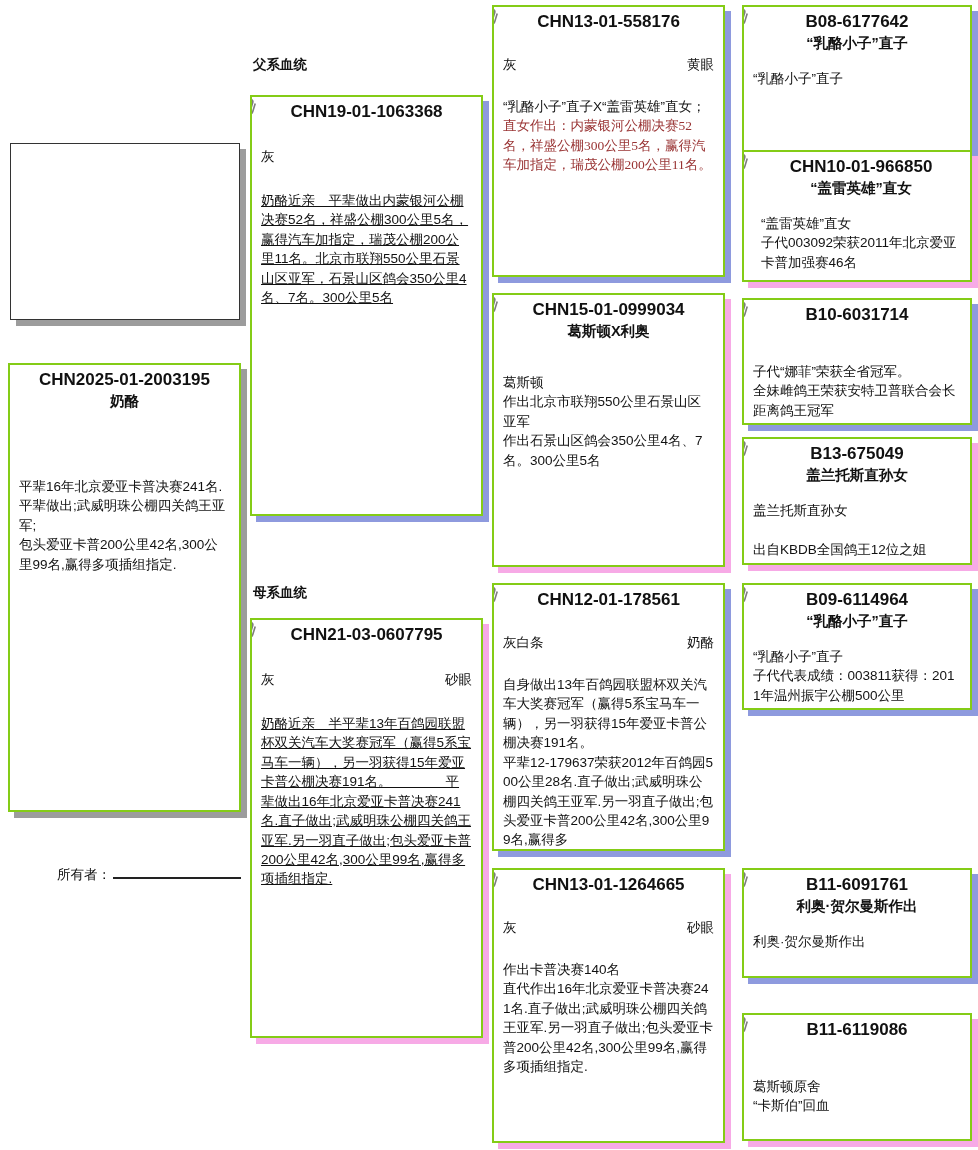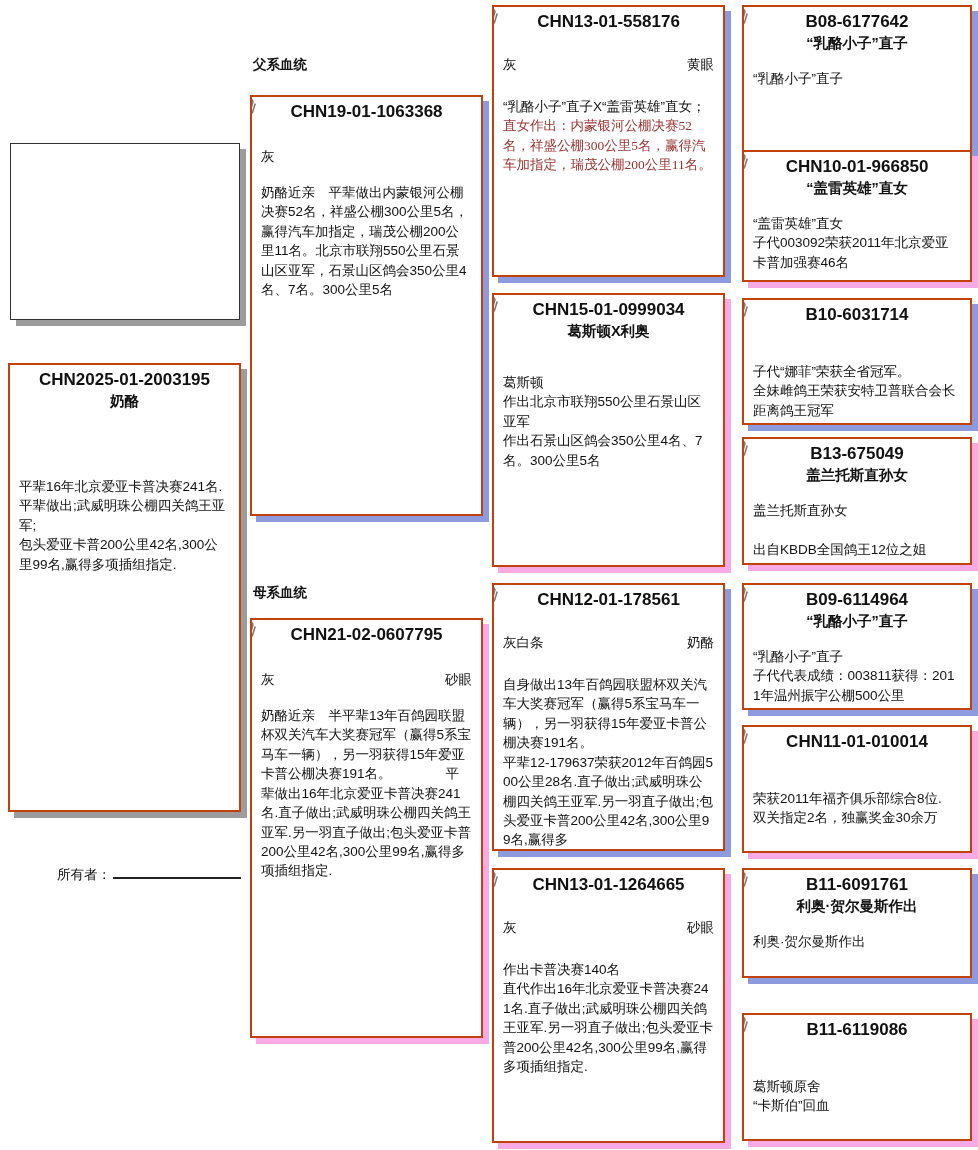--- a/index.html
+++ b/index.html
@@ -4,21 +4,21 @@
 <style>
   * { margin:0; padding:0; box-sizing:border-box; }
   html,body { background:#ffffff; }
   body {
     width:978px; height:1150px; position:relative; overflow:hidden;
     font-family:"Liberation Sans","DejaVu Sans",sans-serif; color:#111;
   }
   .canvas { position:absolute; left:0; top:0; width:978px; height:1150px; }
 
   .box {
-    position:absolute; background:#ffffff; border:2px solid #c2410c; overflow:hidden;
+    position:absolute; background:#ffffff; border:2px solid #84cc16; overflow:hidden;
   }
   .box.male    { box-shadow:6px 6px 0 #8e9ade; }
   .box.female  { box-shadow:6px 6px 0 #f7aae6; }
   .box.neutral { box-shadow:6px 6px 0 #9c9c9c; }
 
   .ring {
     text-align:center; font-weight:bold; font-size:17px; padding-top:5px;
     white-space:nowrap;
   }
   .subtitle { text-align:center; font-weight:bold; font-size:14.5px; margin-top:2px; }
@@ -28,21 +28,21 @@
     padding:0 9px; font-size:13.5px; line-height:1.4;
   }
   .body {
     padding:0 9px; font-size:13.5px; line-height:1.44;
     white-space:pre-line; word-break:break-all;
   }
   .body.red { color:#993333;font-family:Liberation Serif, serif; }
 
   
   .g2 .row  { margin-top:26px; }
-  .g2 .body { margin-top:16px; }
+  .g2 .body { margin-top:24px;text-decoration:underline; }
   .g3 .row  { margin-top:24px; }
   .g3 .body { margin-top:22px; }
   .g3 .body.red { margin-top:0; }
   .g3.noeye .body { margin-top:32px; }
   .g4 .head { height:60px; }
   .g4 .body { margin-top:2px; }
   .subject .body { margin-top:66px; }
 
   .branch-label {
     position:absolute; font-size:13.5px; font-weight:bold; color:#111;
@@ -100,21 +100,21 @@
     </div>
     <div class="body">奶酪近亲　平辈做出内蒙银河公棚决赛52名，祥盛公棚300公里5名，赢得汽车加指定，瑞茂公棚200公里11名。北京市联翔550公里石景山区亚军，石景山区鸽会350公里4名、7名。300公里5名</div>
   </div>
 
   <div class="box female g2" style="left:250px; top:618px; width:233px; height:420px;">
     <span class="clip">
       <svg viewBox="0 0 24 24">
           <path d="M21.4 11.05l-9.19 9.19a6 6 0 0 1-8.49-8.49l9.19-9.19a4 4 0 0 1 5.66 5.66l-9.2 9.19a2 2 0 0 1-2.83-2.83l8.49-8.48" fill="none" stroke="#7d7d7d" stroke-width="2.4"></path>
         </svg>
     </span>
-    <div class="ring">CHN21-02-0607795</div>
+    <div class="ring">CHN21-03-0607795</div>
     <div class="row">
       <span>灰</span>
       <span>砂眼</span>
     </div>
     <div class="body">奶酪近亲　半平辈13年百鸽园联盟杯双关汽车大奖赛冠军（赢得5系宝马车一辆），另一羽获得15年爱亚卡普公棚决赛191名。　　　　平辈做出16年北京爱亚卡普决赛241名.直子做出;武威明珠公棚四关鸽王亚军.另一羽直子做出;包头爱亚卡普200公里42名,300公里99名,赢得多项插组指定.</div>
   </div>
 
   <div class="box male g3" style="left:492px; top:5px; width:233px; height:272px;">
     <span class="clip">
       <svg viewBox="0 0 24 24">
@@ -182,21 +182,21 @@
           <path d="M21.4 11.05l-9.19 9.19a6 6 0 0 1-8.49-8.49l9.19-9.19a4 4 0 0 1 5.66 5.66l-9.2 9.19a2 2 0 0 1-2.83-2.83l8.49-8.48" fill="none" stroke="#7d7d7d" stroke-width="2.4"></path>
         </svg>
     </span>
     <div class="head">
       <div class="ring">B08-6177642</div>
       <div class="subtitle">“乳酪小子”直子</div>
     </div>
     <div class="body">“乳酪小子”直子</div>
   </div>
 
-  <div class="box female g4" style="left:742px; top:150px; width:230px; height:132px;">
+  <div class="box female g4" style="left:742px; top:150px; width:230px; height:132px;padding-left:8px;">
     <span class="clip">
       <svg viewBox="0 0 24 24">
           <path d="M21.4 11.05l-9.19 9.19a6 6 0 0 1-8.49-8.49l9.19-9.19a4 4 0 0 1 5.66 5.66l-9.2 9.19a2 2 0 0 1-2.83-2.83l8.49-8.48" fill="none" stroke="#7d7d7d" stroke-width="2.4"></path>
         </svg>
     </span>
     <div class="head">
       <div class="ring">CHN10-01-966850</div>
       <div class="subtitle">“盖雷英雄”直女</div>
     </div>
     <div class="body">“盖雷英雄”直女
@@ -239,33 +239,20 @@
         </svg>
     </span>
     <div class="head">
       <div class="ring">B09-6114964</div>
       <div class="subtitle">“乳酪小子”直子</div>
     </div>
     <div class="body">“乳酪小子”直子
 子代代表成绩：003811获得：2011年温州振宇公棚500公里</div>
   </div>
 
-  <div class="box female g4" style="left:742px; top:725px; width:230px; height:128px;">
-    <span class="clip">
-      <svg viewBox="0 0 24 24">
-          <path d="M21.4 11.05l-9.19 9.19a6 6 0 0 1-8.49-8.49l9.19-9.19a4 4 0 0 1 5.66 5.66l-9.2 9.19a2 2 0 0 1-2.83-2.83l8.49-8.48" fill="none" stroke="#7d7d7d" stroke-width="2.4"></path>
-        </svg>
-    </span>
-    <div class="head">
-      <div class="ring">CHN11-01-010014</div>
-      <div class="subtitle"></div>
-    </div>
-    <div class="body">荣获2011年福齐俱乐部综合8位.
-双关指定2名，独赢奖金30余万</div>
-  </div>
 
   <div class="box male g4" style="left:742px; top:868px; width:230px; height:110px;">
     <span class="clip">
       <svg viewBox="0 0 24 24">
           <path d="M21.4 11.05l-9.19 9.19a6 6 0 0 1-8.49-8.49l9.19-9.19a4 4 0 0 1 5.66 5.66l-9.2 9.19a2 2 0 0 1-2.83-2.83l8.49-8.48" fill="none" stroke="#7d7d7d" stroke-width="2.4"></path>
         </svg>
     </span>
     <div class="head">
       <div class="ring">B11-6091761</div>
       <div class="subtitle">利奥·贺尔曼斯作出</div>

